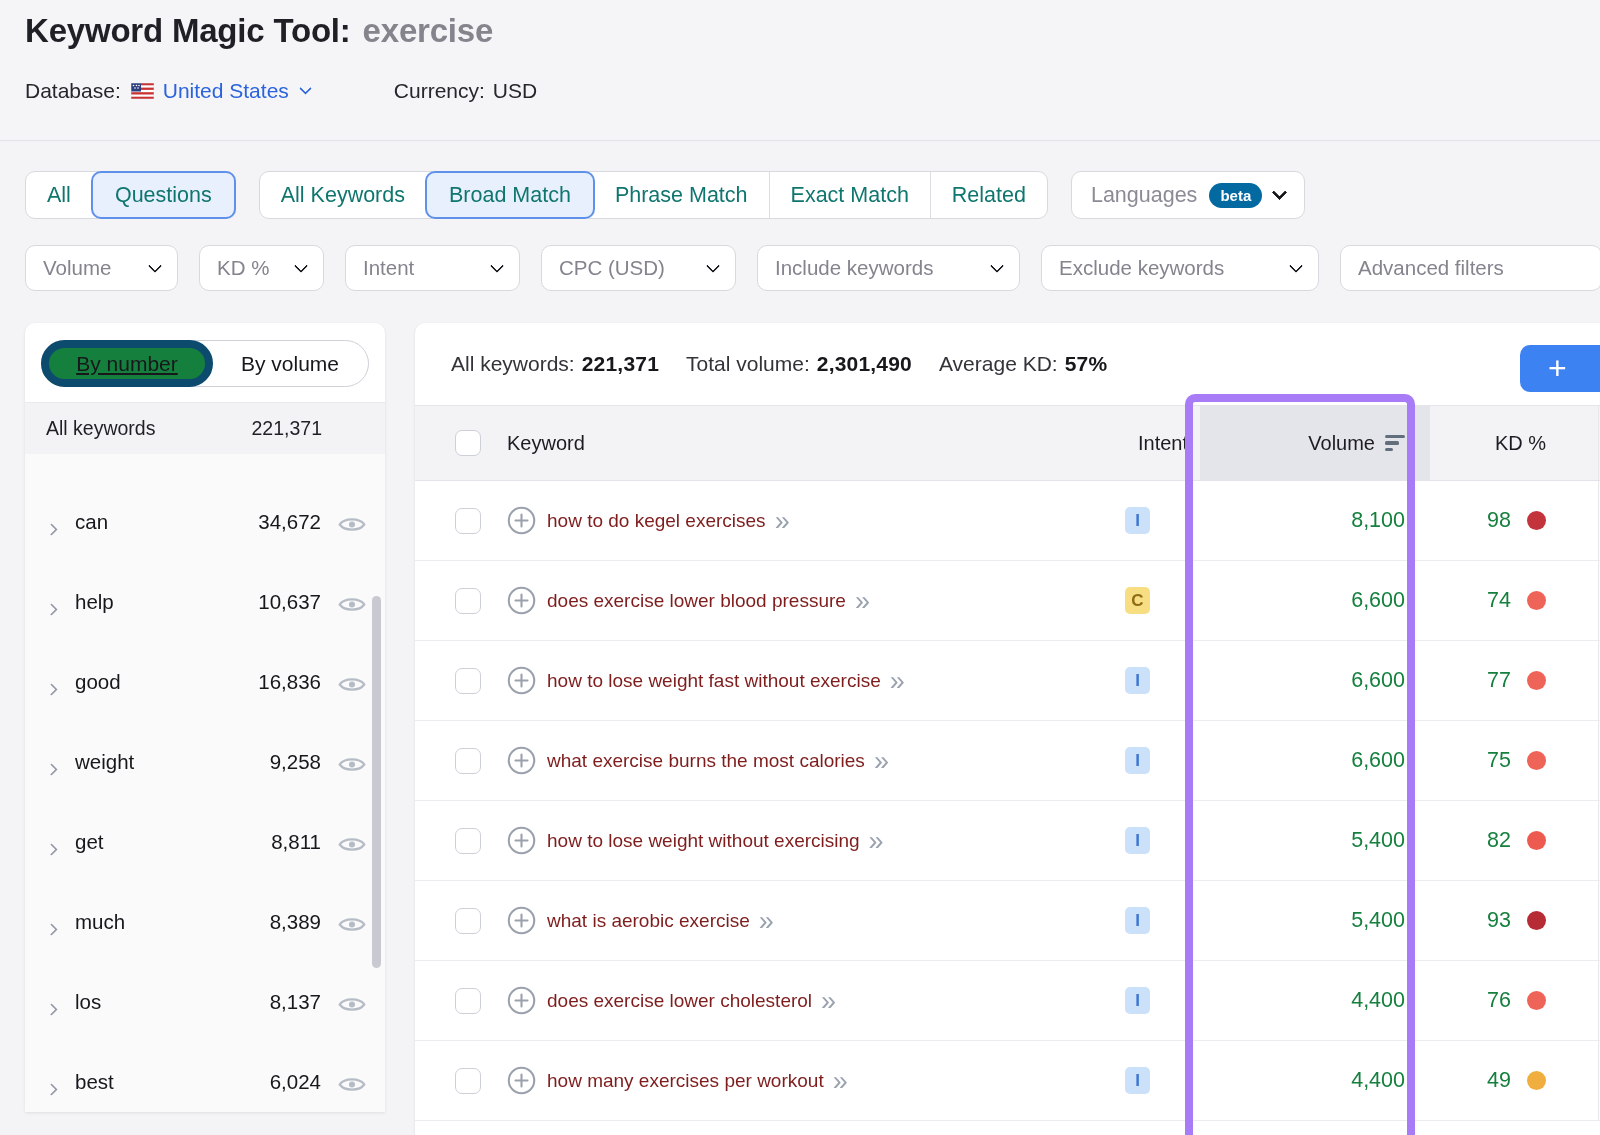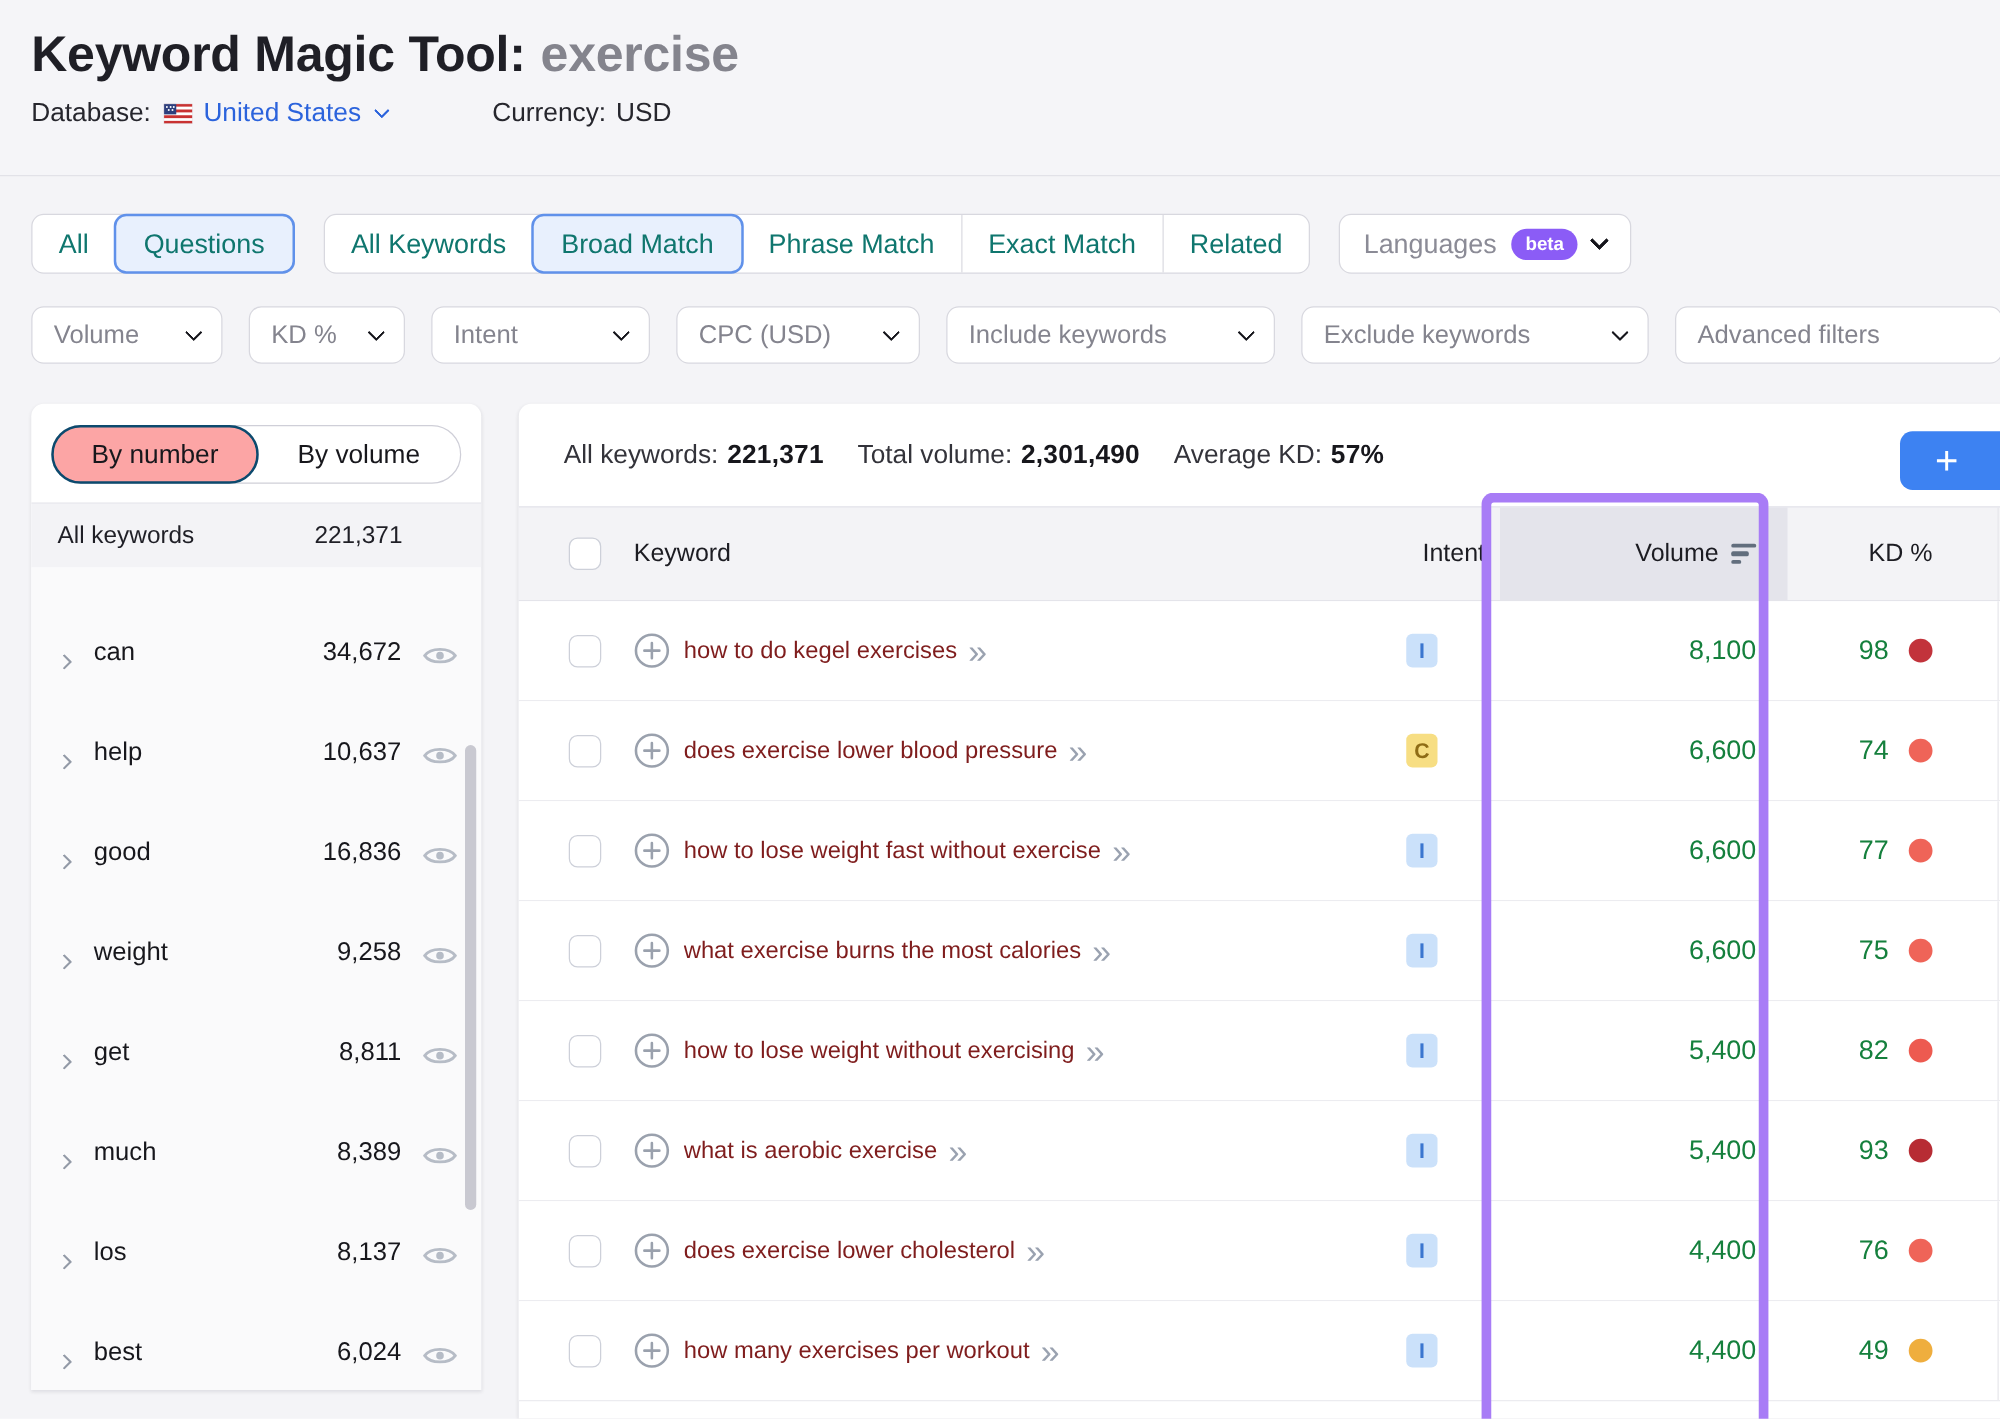--- a/index.html
+++ b/index.html
@@ -6,21 +6,21 @@
   html,body { width:1600px; height:1135px; }
   body {
     position:relative; overflow:hidden;
     background:#f4f4f7;
     font-family:"Liberation Sans", sans-serif;
     color:#1b1b22;
   }
   
   .header-band { position:absolute; left:0; top:0; width:1600px; height:141px;
     background:#f5f5f8; border-bottom:1px solid #e2e2e8; }
-  .page-title { position:absolute; left:25px; top:22px; font-size:40px; font-weight:700;
+  .page-title { position:absolute; left:25px; top:12px; font-size:33px; font-weight:700;
     color:#1f1f26; letter-spacing:-0.2px; }
   .page-title .query { color:#84848d; margin-left:12px; }
   .db-row { position:absolute; left:25px; top:79px; display:flex; align-items:center;
     font-size:21px; color:#26262d; }
   .db-link { display:flex; align-items:center; color:#2b63dc; cursor:pointer; }
   .flag { margin:0 9px 0 10px; }
   .chev { display:inline-block; width:11px; height:11px; border-right:3px solid #16161c;
     border-bottom:3px solid #16161c; transform:rotate(45deg); border-radius:1px; margin-top:-5px; }
   .chev-blue { width:9px; height:9px; border-width:2.6px; border-color:#2b63dc; margin-left:12px; }
   .currency { margin-left:84px; }
@@ -31,42 +31,42 @@
   .seg { display:flex; align-items:center; font-size:21.5px; color:#0f766e; padding:0 21px;
     background:transparent; border:none; cursor:pointer; position:relative;
     font-family:"Liberation Sans", sans-serif; }
   .seg + .seg { border-left:1px solid #dcdce2; }
   .seg.selected { background:#e8f0fd; border:2px solid #6091ea; border-radius:10px;
     margin:-1px; z-index:2; padding:0 22px; }
   .seg.selected + .seg { border-left:none; }
   .lang-pill { display:flex; align-items:center; gap:12px; background:#fff;
     border:1px solid #d8d8df; border-radius:10px; padding:0 19px; cursor:pointer;
     font-size:21.5px; color:#8b8b96; font-family:"Liberation Sans", sans-serif; }
-  .beta-badge { background:#8b5cf6; color:#fff; font-size:15px; font-weight:700;
+  .beta-badge { background:#0369a1; color:#fff; font-size:15px; font-weight:700;
     padding:4px 11px; border-radius:13px; }
   
   .filters-row { position:absolute; left:25px; top:245px; height:46px; display:flex; gap:21px; }
   .pill { display:flex; align-items:center; justify-content:space-between; background:#fff;
     border:1px solid #d8d8df; border-radius:10px; padding:0 17px; font-size:20.5px;
     color:#84848e; cursor:pointer; font-family:"Liberation Sans", sans-serif; }
   .filters-row .pill:nth-child(1){width:153px} .filters-row .pill:nth-child(2){width:125px}
   .filters-row .pill:nth-child(3){width:175px} .filters-row .pill:nth-child(4){width:195px}
   .filters-row .pill:nth-child(5){width:263px} .filters-row .pill:nth-child(6){width:278px}
   .filters-row .pill:nth-child(7){width:262px}
   .pill .chev { width:10px; height:10px; border-width:2.8px; }
   
   .sidebar { position:absolute; left:25px; top:323px; width:360px; height:789px;
     background:#fff; border-radius:10px 10px 0 0; box-shadow:0 1px 3px rgba(28,28,46,.10);
     display:flex; flex-direction:column; overflow:hidden; }
   .side-toggle-wrap { padding:17px 16px 15px; }
   .side-toggle { display:flex; height:47px; border:1px solid #cfcfd8; border-radius:24px; }
   .tog { flex:1; display:flex; align-items:center; justify-content:center; font-size:21px;
     color:#17171c; background:transparent; border:none; cursor:pointer;
     font-family:"Liberation Sans", sans-serif; }
-  .tog.selected { background:#fca5a5; border:2px solid #0c4a6e; border-radius:24px; margin:-1px; }
+  .tog.selected { background:#15803d; border:8px solid #0c4a6e; border-radius:24px; margin:-1px;text-decoration:underline; }
   .side-head { height:52px; background:#f3f3f6; border-top:1px solid #e9e9ee;
     display:flex; align-items:center; justify-content:space-between;
     padding:0 63px 0 21px; font-size:19.5px; color:#1f1f26; }
   .side-list { flex:1; background:#fafafb; position:relative; }
   .side-item { height:80px; display:flex; align-items:flex-end; padding:0 18px 0 22px; cursor:pointer; }
   .chev-right { display:inline-block; width:9px; height:9px; border-top:2.6px solid #939aa7;
     border-right:2.6px solid #939aa7; transform:rotate(45deg); border-radius:1px; }
   .side-item .g-label { margin-left:19px; font-size:20.5px; color:#17171c; flex:1; }
   .side-item .g-count { font-size:20.5px; color:#17171c; }
   .side-item .eye { margin-left:16px; width:30px; display:flex; justify-content:center; cursor:pointer; }

